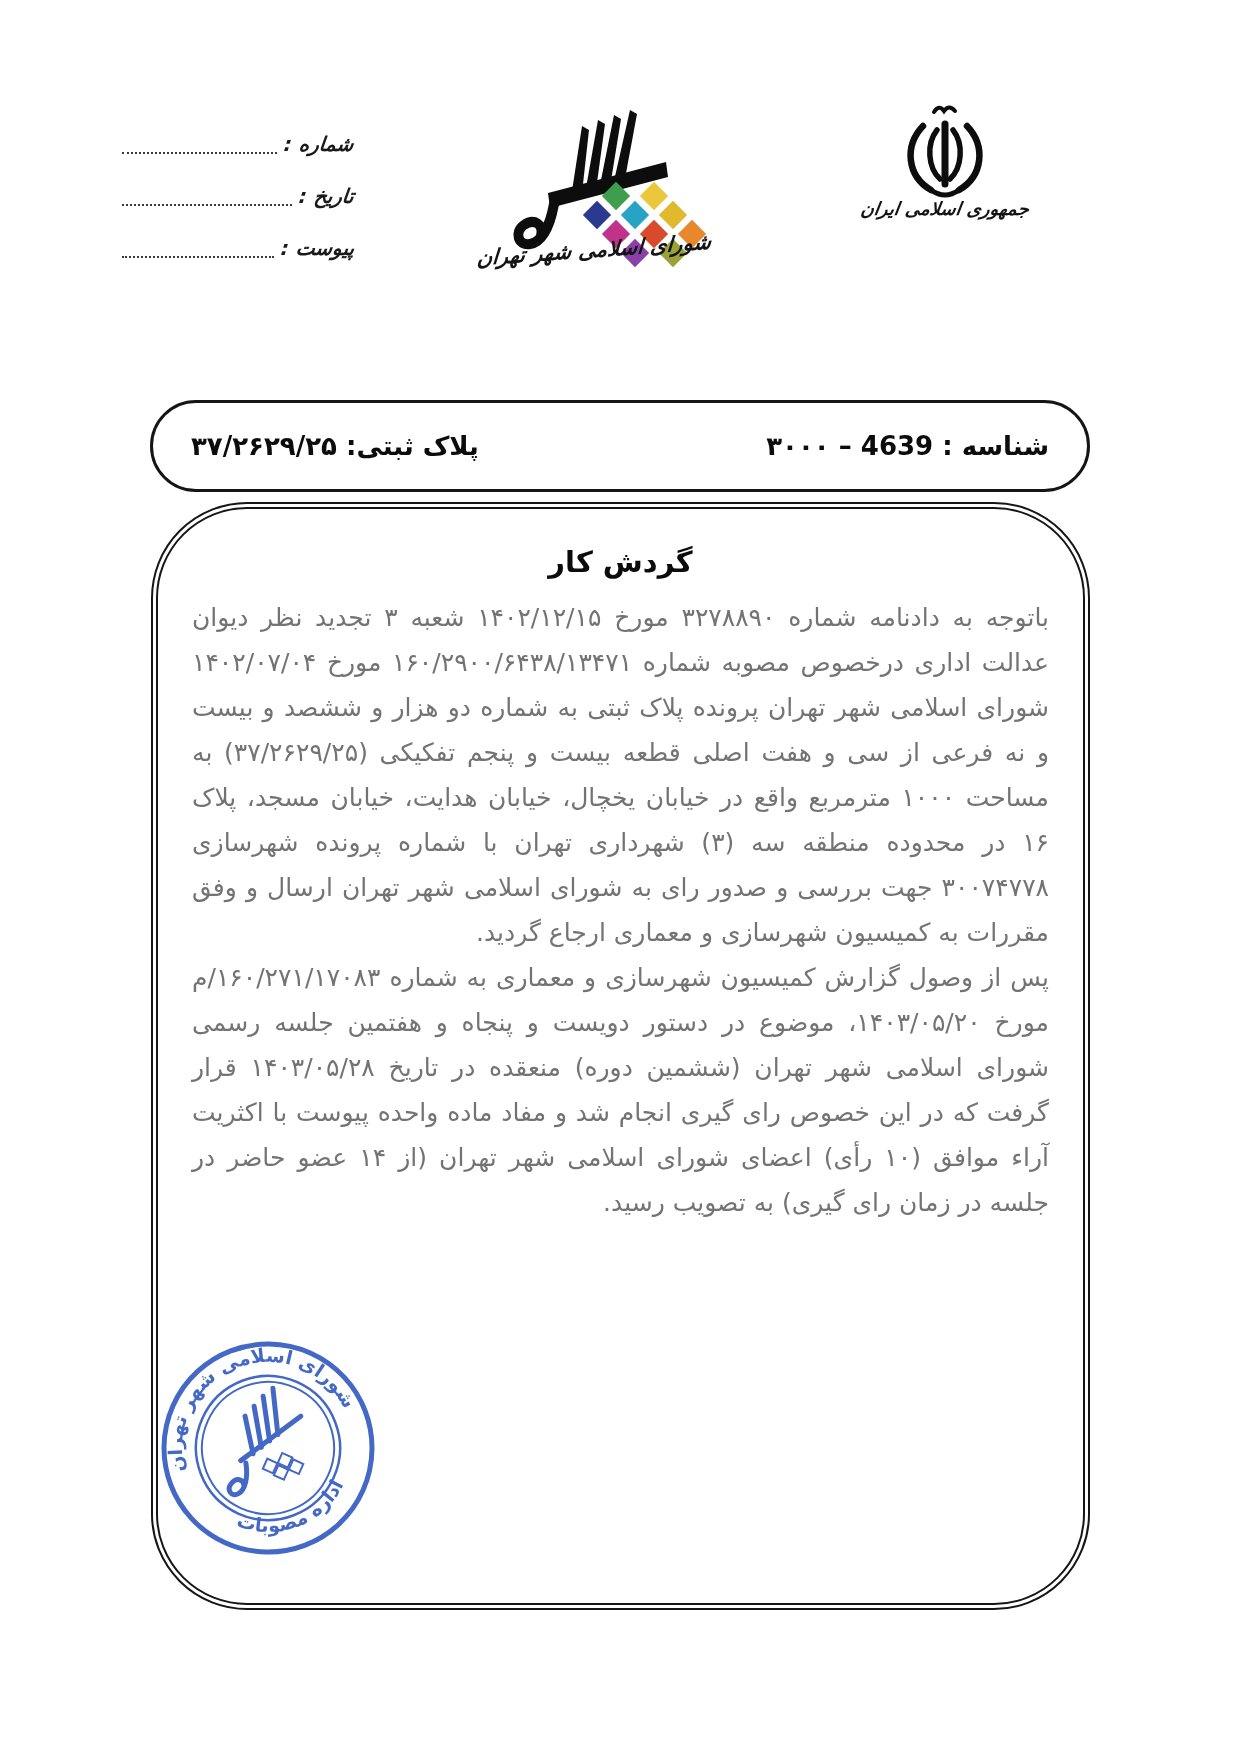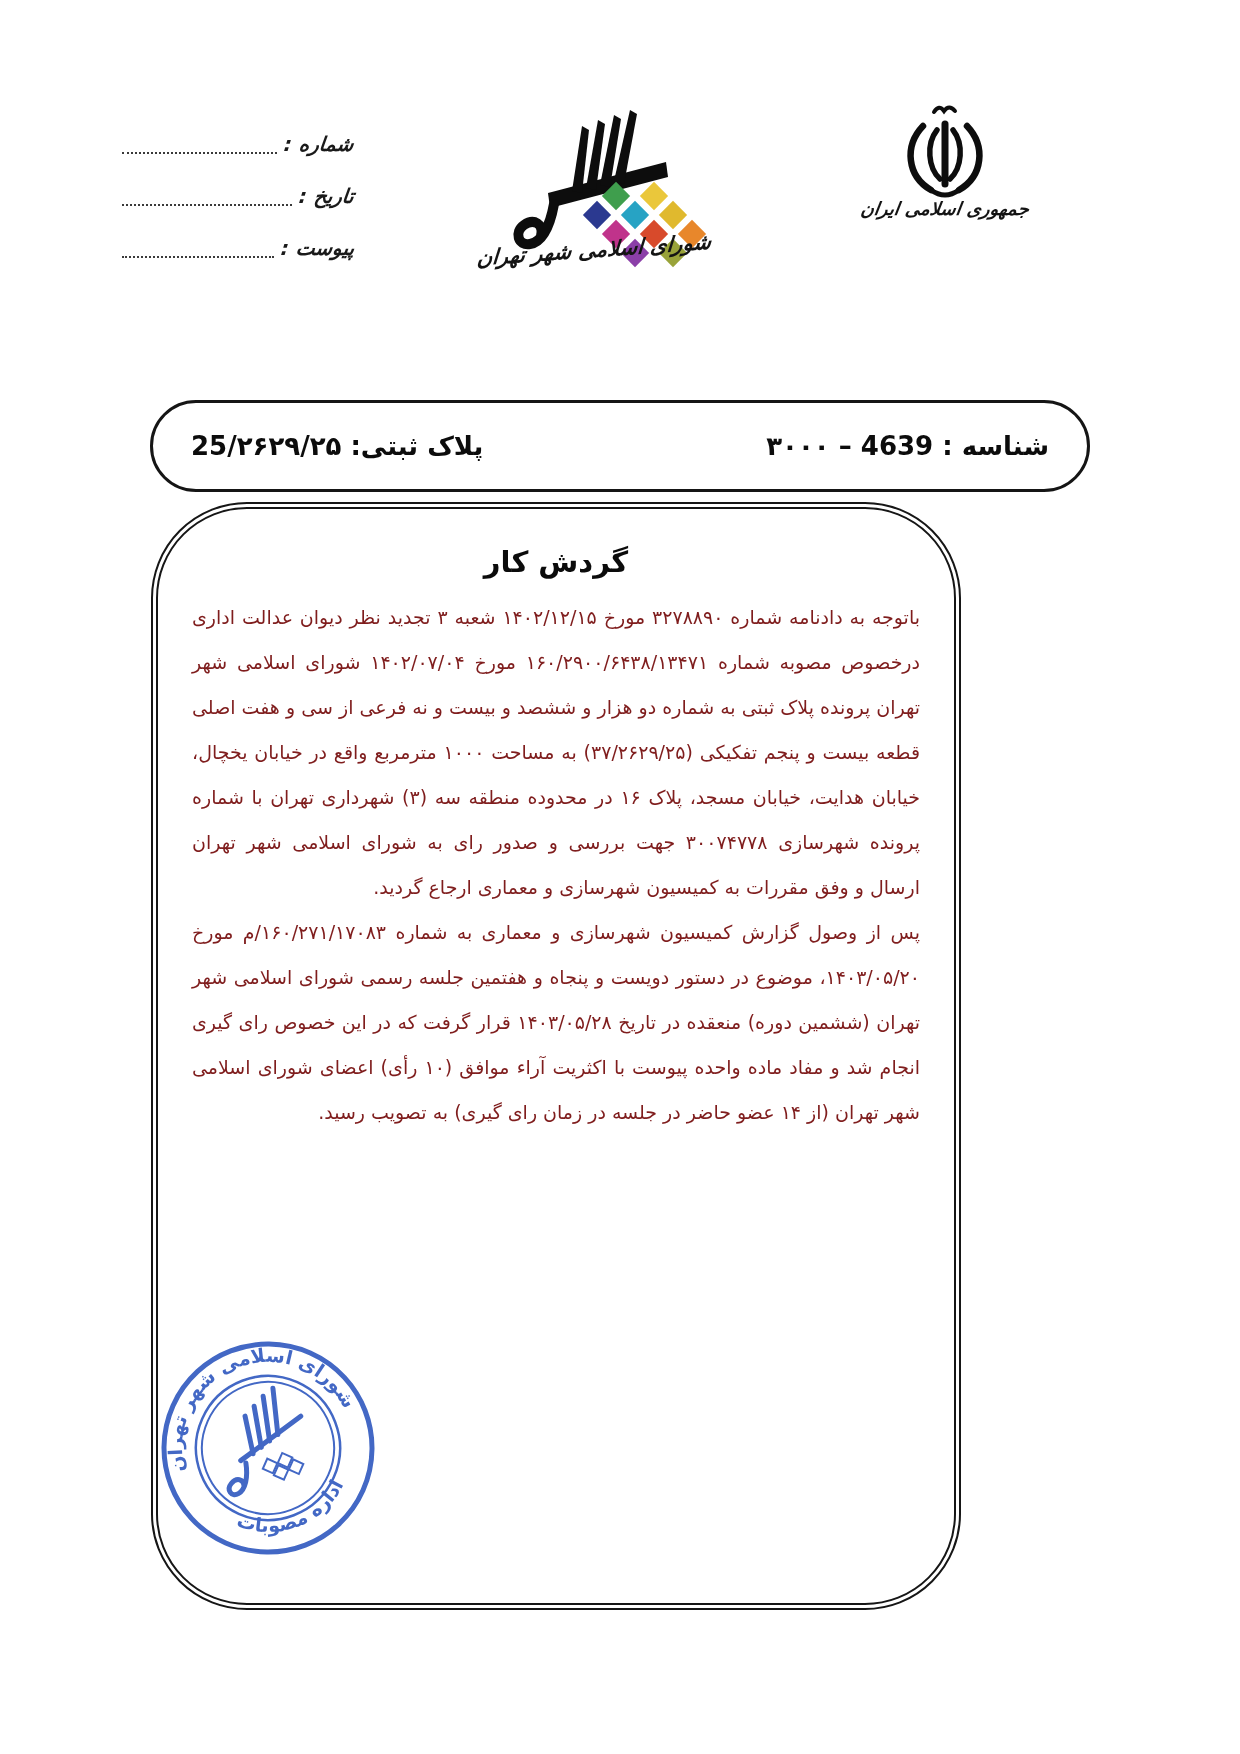--- a/index.html
+++ b/index.html
@@ -52,35 +52,35 @@
     position:absolute;left:150px;top:400px;width:940px;height:92px;
     border:3px solid #151515;border-radius:48px;
     box-sizing:border-box;
     display:flex;direction:rtl;align-items:center;justify-content:space-between;
     padding:0 38px;
     font-weight:bold;font-size:26px;color:#0c0c0c;
   }
   .header-pill .pill-item{white-space:nowrap;}
   
   .main-box{
-    position:absolute;left:151px;top:502px;width:810px;height:1108px;
+    position:absolute;left:151px;top:502px;width:939px;height:1108px;
     box-sizing:border-box;
     border:7px double #161616;
     border-radius:96px;
   }
   .doc-title{
     margin:36px 0 0 0;
     text-align:center;
     font-size:29px;font-weight:bold;color:#0b0b0b;
   }
   .doc-body{
     margin:16px 34px 0 34px;
     direction:rtl;
     text-align:justify;
-    font-size:19px;line-height:45px;color:#7f1d1d;
+    font-size:25px;line-height:45px;color:#737373;
   }
   .doc-body p{margin:0;}
   
   .stamp{
     position:absolute;left:152px;top:1332px;width:232px;height:232px;
     transform:rotate(-21deg);
     opacity:.9;z-index:5;
   }
 </style>
 </head>
@@ -135,21 +135,21 @@
       <path d="M75 30 C86 44 84 68 72 79" stroke-width="5.5"></path>
       <path d="M45 26 C26 46 29 76 53 90" stroke-width="6.5"></path>
       <path d="M89 26 C108 46 105 76 81 90" stroke-width="6.5"></path>
       <path d="M53 90 Q67 100 81 90" stroke-width="5"></path>
     </g>
   </svg>
   <div class="emblem-caption">جمهوری اسلامی ایران</div>
 
   <div class="header-pill">
     <span class="pill-item">شناسه : 4639 – ۳۰۰۰</span>
-    <span class="pill-item">پلاک ثبتی: 25/۲۶۲۹/۲۵</span>
+    <span class="pill-item">پلاک ثبتی: ۳۷/۲۶۲۹/۲۵</span>
   </div>
 
   <div class="main-box">
     <h1 class="doc-title">گردش کار</h1>
     <div class="doc-body">
       <p>باتوجه به دادنامه شماره ۳۲۷۸۸۹۰ مورخ ۱۴۰۲/۱۲/۱۵ شعبه ۳ تجدید نظر دیوان عدالت اداری درخصوص مصوبه شماره ۱۶۰/۲۹۰۰/۶۴۳۸/۱۳۴۷۱ مورخ ۱۴۰۲/۰۷/۰۴ شورای اسلامی شهر تهران پرونده پلاک ثبتی به شماره دو هزار و ششصد و بیست و نه فرعی از سی و هفت اصلی قطعه بیست و پنجم تفکیکی (۳۷/۲۶۲۹/۲۵) به مساحت ۱۰۰۰ مترمربع واقع در خیابان یخچال، خیابان هدایت، خیابان مسجد، پلاک ۱۶ در محدوده منطقه سه (۳) شهرداری تهران با شماره پرونده شهرسازی ۳۰۰۷۴۷۷۸ جهت بررسی و صدور رای به شورای اسلامی شهر تهران ارسال و وفق مقررات به کمیسیون شهرسازی و معماری ارجاع گردید.</p>
       <p>پس از وصول گزارش کمیسیون شهرسازی و معماری به شماره ۱۶۰/۲۷۱/۱۷۰۸۳/م مورخ ۱۴۰۳/۰۵/۲۰، موضوع در دستور دویست و پنجاه و هفتمین جلسه رسمی شورای اسلامی شهر تهران (ششمین دوره) منعقده در تاریخ ۱۴۰۳/۰۵/۲۸ قرار گرفت که در این خصوص رای گیری انجام شد و مفاد ماده واحده پیوست با اکثریت آراء موافق (۱۰ رأی) اعضای شورای اسلامی شهر تهران (از ۱۴ عضو حاضر در جلسه در زمان رای گیری) به تصویب رسید.</p>
     </div>
   </div>
 

